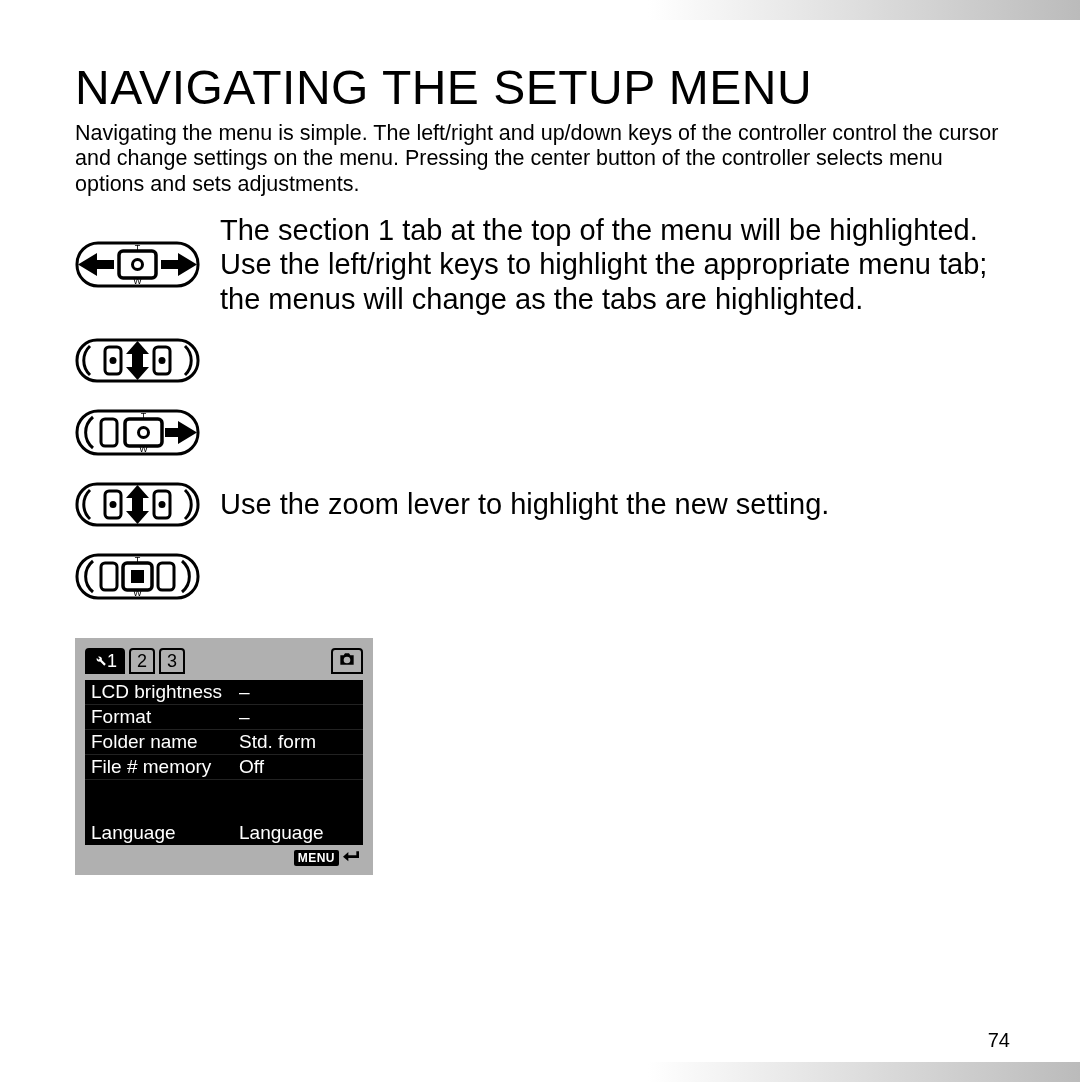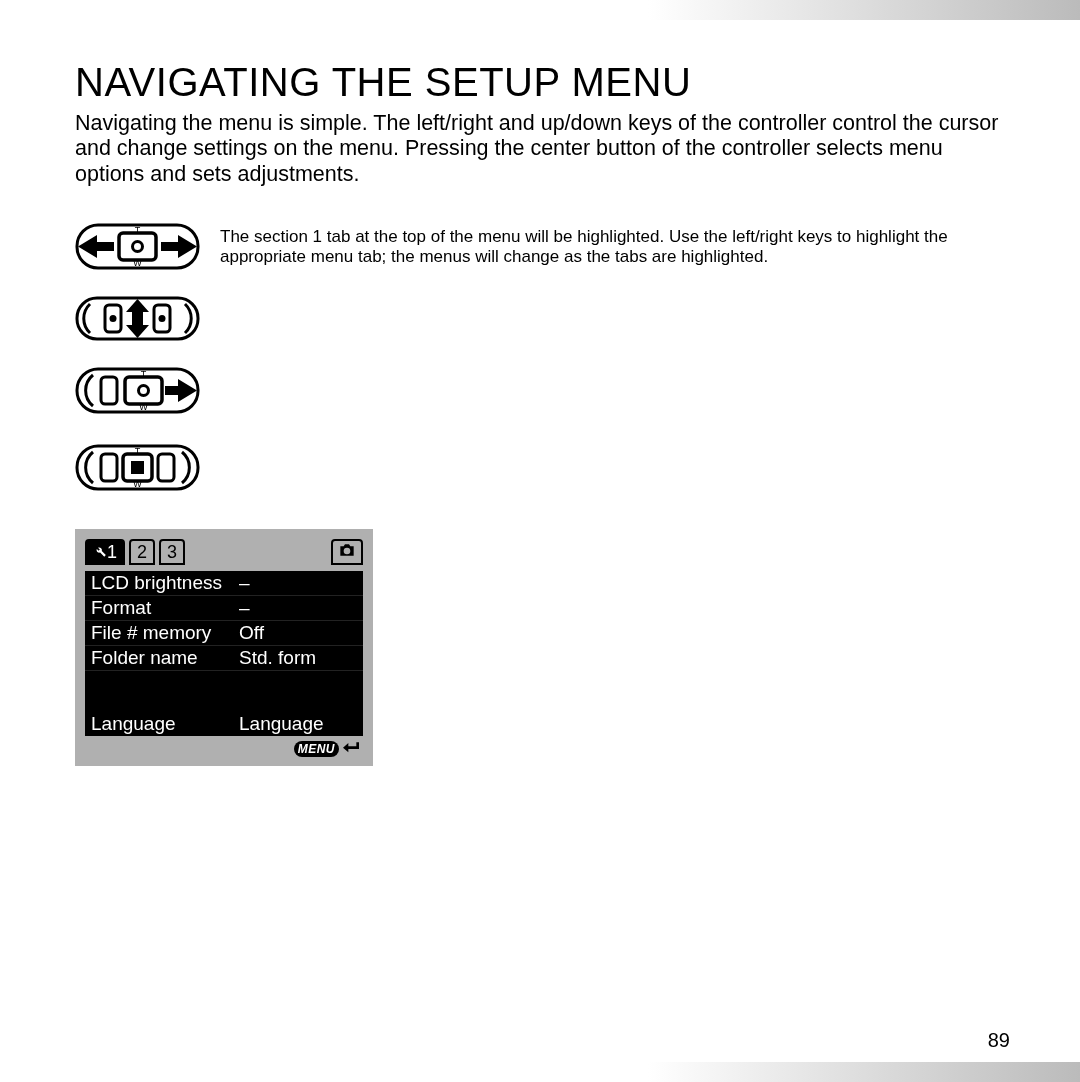--- a/index.html
+++ b/index.html
@@ -23,49 +23,49 @@
     background: linear-gradient(to right, #fff 0%, #fff 60%, #bbb 100%);
   }
   .page {
     position: absolute;
     left: 75px;
     top: 60px;
     width: 930px;
   }
   h1 {
     margin: 0 0 6px 0;
-    font-size: 40px;
+    font-size: 48px;
     font-weight: 400;
     letter-spacing: 0.5px;
   }
   .intro {
     font-size: 21.5px;
     line-height: 1.18;
-    margin: 0 0 32px 0;
+    margin: 0 0 16px 0;
   }
   .steps {
     display: flex;
     flex-direction: column;
     gap: 22px;
     margin-bottom: 34px;
   }
   .step {
     display: flex;
     align-items: center;
     gap: 20px;
   }
   .step-icon {
     flex: 0 0 125px;
     width: 125px;
     display: flex;
     align-items: center;
     justify-content: center;
   }
   .step-text {
-    font-size: 17px;
+    font-size: 29px;
     line-height: 1.18;
     flex: 1;
   }
   .final-row {
     display: flex;
     align-items: flex-start;
     gap: 30px;
   }
   .lcd {
     flex: 0 0 298px;
@@ -122,23 +122,22 @@
     gap: 4px;
     align-items: center;
     height: 22px;
   }
   .menu-badge {
     background: #000;
     color: #fff;
     font-size: 12px;
     font-weight: bold;
     padding: 1px 4px;
-    border-radius: 8px;
+    border-radius: 2px;
     letter-spacing: 0.5px;
-    font-style: italic;
   }
   .final-text {
     font-size: 21.5px;
     line-height: 1.22;
     text-align: justify;
     flex: 1;
   }
   .pagenum {
     position: absolute;
     right: 70px;
@@ -197,20 +196,35 @@
           <rect x="26" y="14" width="16" height="27" rx="4" fill="none" stroke="#000" stroke-width="3"></rect>
           <rect x="50" y="14" width="37" height="27" rx="4" fill="none" stroke="#000" stroke-width="3.5"></rect>
           <circle cx="68.5" cy="27.5" r="5" fill="none" stroke="#000" stroke-width="3"></circle>
           <text x="68.5" y="14" font-size="9" text-anchor="middle" fill="#000">T</text>
           <text x="68.5" y="46.5" font-size="9" text-anchor="middle" fill="#000">W</text>
           <polygon points="122,27.5 103,16 103,23 90,23 90,32 103,32 103,39" fill="#000"></polygon>
         </svg>
       </div>
     </div>
 
+    <div class="step">
+      <div class="step-icon">
+        <svg width="125" height="45" viewBox="0 0 125 45">
+          <rect x="2" y="2" width="121" height="41" rx="20" ry="20" fill="none" stroke="#000" stroke-width="3"></rect>
+          <path d="M15 8 A20 20 0 0 0 15 37" fill="none" stroke="#000" stroke-width="3"></path>
+          <path d="M110 8 A20 20 0 0 1 110 37" fill="none" stroke="#000" stroke-width="3"></path>
+          <rect x="30" y="9" width="16" height="27" rx="4" fill="none" stroke="#000" stroke-width="3"></rect>
+          <rect x="79" y="9" width="16" height="27" rx="4" fill="none" stroke="#000" stroke-width="3"></rect>
+          <circle cx="38" cy="22.5" r="3.5" fill="#000"></circle>
+          <circle cx="87" cy="22.5" r="3.5" fill="#000"></circle>
+          <polygon points="62.5,3 74,16 68,16 68,29 74,29 62.5,42 51,29 57,29 57,16 51,16" fill="#000"></polygon>
+        </svg>
+      </div>
+      <div class="step-text">Use the zoom lever to highlight the new setting.</div>
+    </div>
 
     <div class="step">
       <div class="step-icon">
         <svg width="125" height="55" viewBox="0 0 125 55">
           <rect x="2" y="6" width="121" height="43" rx="21" ry="21" fill="none" stroke="#000" stroke-width="3"></rect>
           <path d="M18 12 A20 20 0 0 0 18 43" fill="none" stroke="#000" stroke-width="3"></path>
           <path d="M107 12 A20 20 0 0 1 107 43" fill="none" stroke="#000" stroke-width="3"></path>
           <rect x="26" y="14" width="16" height="27" rx="4" fill="none" stroke="#000" stroke-width="3"></rect>
           <rect x="83" y="14" width="16" height="27" rx="4" fill="none" stroke="#000" stroke-width="3"></rect>
           <rect x="48" y="14" width="29" height="27" rx="4" fill="none" stroke="#000" stroke-width="3.5"></rect>
@@ -248,37 +262,37 @@
       <div class="lcd-body">
         <div class="lcd-row">
           <div class="lcd-label">LCD brightness</div>
           <div class="lcd-value">–</div>
         </div>
         <div class="lcd-row">
           <div class="lcd-label">Format</div>
           <div class="lcd-value">–</div>
         </div>
         <div class="lcd-row">
+          <div class="lcd-label">Folder name</div>
+          <div class="lcd-value">Std. form</div>
+        </div>
+        <div class="lcd-row">
           <div class="lcd-label">File # memory</div>
           <div class="lcd-value">Off</div>
-        </div>
-        <div class="lcd-row">
-          <div class="lcd-label">Folder name</div>
-          <div class="lcd-value">Std. form</div>
         </div>
         <div class="lcd-row">
           <div class="lcd-label">Language</div>
           <div class="lcd-value">Language</div>
         </div>
       </div>
       <div class="lcd-footer">
         <span class="menu-badge">MENU</span>
         <span>
           <svg width="16" height="14" viewBox="0 0 24 20">
               <path fill="#000" d="M20 3v6H8V4L0 11l8 7v-5h16V3z"></path>
             </svg>
         </span>
       </div>
     </div>
   </div>
 </div>
 
-<div class="pagenum">89</div>
+<div class="pagenum">74</div>
 
 </body></html>

